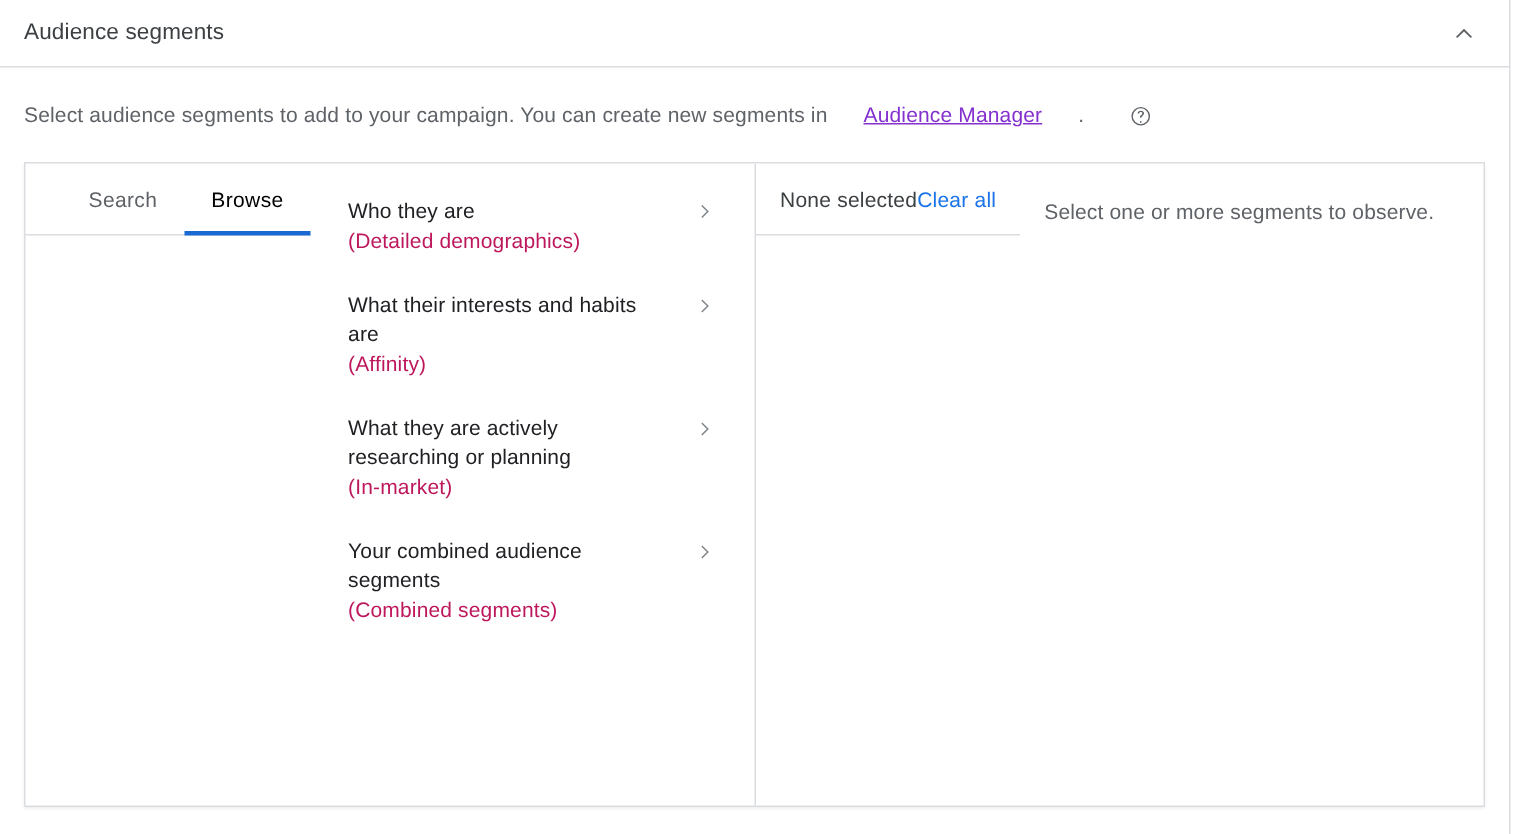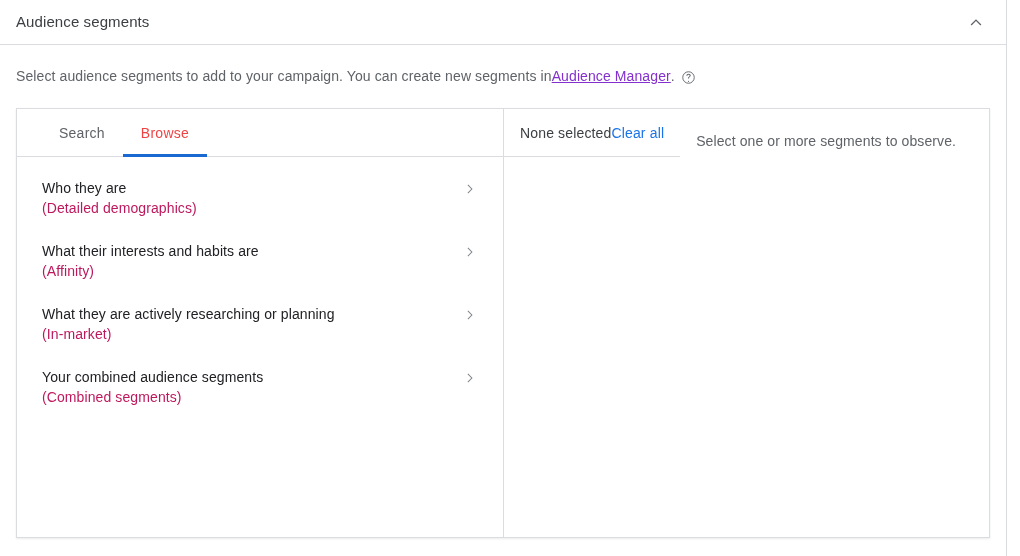--- a/index.html
+++ b/index.html
@@ -62,20 +62,21 @@
   
   .panel-desc {
     padding: 21px 16px 0 16px;
     font-size: 14px;
     line-height: 20px;
     color: #5f6368;
     letter-spacing: 0.1px;
     display: flex;
     align-items: center;
     flex-wrap: nowrap;
+    gap: 24px;
   }
   .panel-desc .dlink {
     color: #7b1fa2;
     color: #8430ce;
     text-decoration: underline;
     cursor: pointer;
   }
   .help-icon {
     display: inline-flex;
     margin-left: 6px;
@@ -95,21 +96,21 @@
     box-sizing: border-box;
     background: #fff;
     display: flex;
     box-shadow: 0 1px 2px rgba(60,64,67,0.10);
   }
   .col-left {
     width: 487px;
     box-sizing: border-box;
     border-right: 1px solid #dadce0;
     display: flex;
-    flex-direction: column;
+    flex-direction: row;
   }
   .col-right {
     flex: 1;
     display: flex;
     flex-direction: row;
   }
 
   
   .tabs-bar {
     height: 48px;
@@ -125,21 +126,21 @@
     align-items: center;
     justify-content: center;
     padding: 0 18px;
     font-size: 14px;
     letter-spacing: 0.25px;
     color: #5f6368;
     cursor: pointer;
     box-sizing: border-box;
   }
   .tab.active {
-    color: #ef4444;
+    color: #000000;
     font-weight: 500;
   }
   .tab.active::after {
     content: "";
     position: absolute;
     left: 0;
     right: 0;
     bottom: -1px;
     height: 3px;
     background: #1a68d1;

